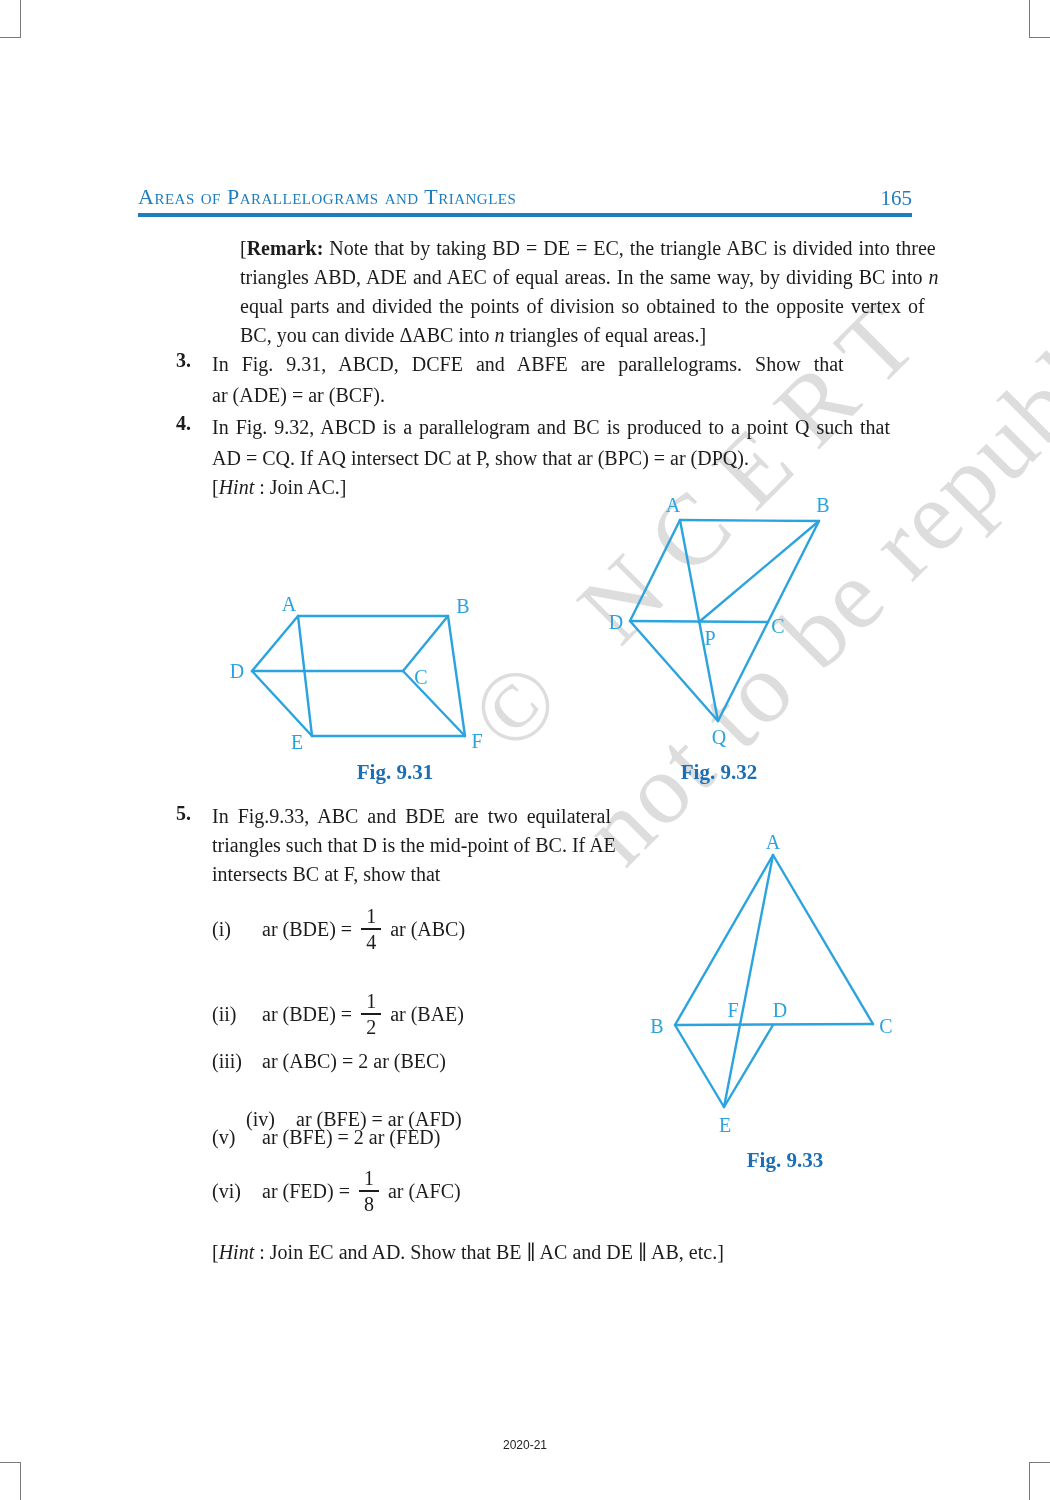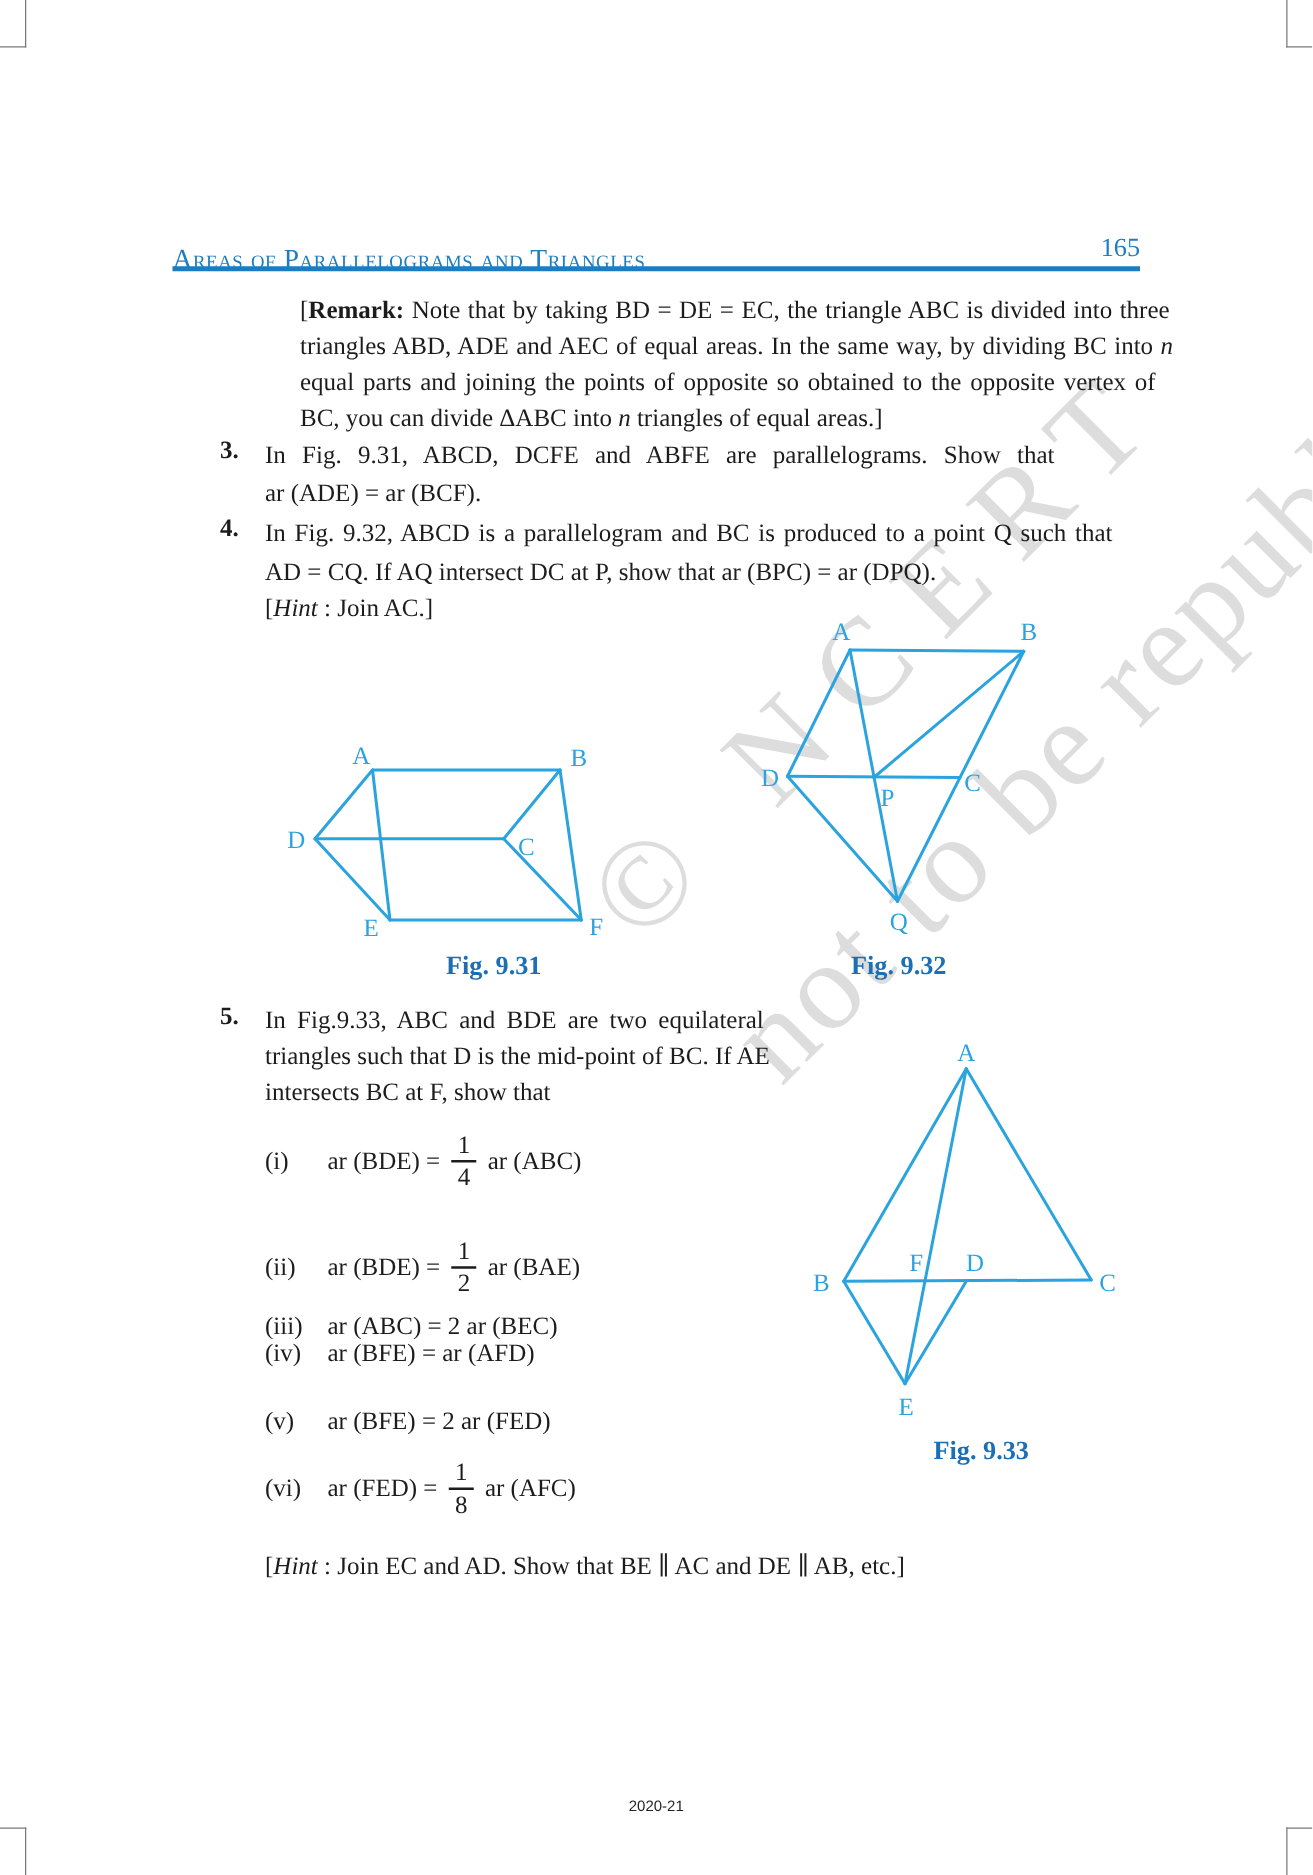--- a/index.html
+++ b/index.html
@@ -27,21 +27,21 @@
   .watermark{
     transform:translate(-50%,-50%) rotate(-45deg);
     text-align:center;white-space:nowrap;color:var(--watermark-gray);
     font-family:"Liberation Serif","DejaVu Serif",serif;
   }
   .watermark .wm-line1{font-size:100px;letter-spacing:26px;line-height:160px;}
   .watermark .wm-line2{font-size:100px;letter-spacing:3px;line-height:160px;}
   .content{position:absolute;inset:0;z-index:1;}
   
   .header-title{
-    position:absolute;left:138px;top:194px;color:var(--accent-blue);
+    position:absolute;left:138px;top:184px;color:var(--accent-blue);
     font-variant:small-caps;font-size:22px;letter-spacing:0.5px;text-align:center;
   }
   .header-page-num{position:absolute;right:138px;top:186px;color:var(--accent-blue);font-size:21px;}
   .header-rule{position:absolute;left:138px;top:213px;width:774px;height:4px;background:var(--accent-blue);}
   
   .tline{white-space:nowrap;font-size:20px;}
   .remark{position:absolute;left:212px;top:234px;width:704px;}
   .remark .tline{line-height:29px;margin-left:28px;}
   .pnum{position:absolute;font-weight:bold;font-size:20px;}
   .p3-num{left:176px;top:349px;}
@@ -56,21 +56,21 @@
   .p5-text .tline{line-height:29px;}
   .hint2{position:absolute;left:212px;top:1240px;font-size:20px;text-align:right;}
   .ws1{word-spacing:1px;} .ws2{word-spacing:2px;} .ws4{word-spacing:4px;} .ws8{word-spacing:8px;}
   .it{font-style:italic;} .bd{font-weight:bold;}
   
   .subitem{position:absolute;left:212px;display:flex;align-items:center;font-size:20px;white-space:nowrap;}
   .subitem .si-label{width:50px;flex:0 0 50px;}
   .si-i{top:898px;height:62px;}
   .si-ii{top:983px;height:62px;}
   .si-iii{top:1046px;height:30px;}
-  .si-iv{top:1068px;height:30px;}
+  .si-iv{top:1104px;height:30px;margin-left:34px;}
   .si-v{top:1122px;height:30px;}
   .si-vi{top:1160px;height:62px;}
   .frac{display:inline-flex;flex-direction:column;align-items:center;margin:0 9px;}
   .frac .fnum,.frac .fden{font-size:20px;line-height:22px;}
   .frac .fbar{width:20px;height:2px;background:var(--body-text);margin:1px 0;}
   
   .fig-svg{position:absolute;}
   .fig931-svg{left:225px;top:586px;}
   .fig932-svg{left:605px;top:490px;}
   .fig933-svg{left:645px;top:835px;}
@@ -105,21 +105,21 @@
 
   <div class="content">
 
     <div class="header-title">Areas of Parallelograms and Triangles</div>
     <div class="header-page-num">165</div>
     <div class="header-rule"></div>
 
     <div class="remark">
       <div class="tline ws1"><span>[</span><span class="bd">Remark:</span><span> Note that by taking BD = DE = EC, the triangle ABC is divided into three</span></div>
       <div class="tline ws1"><span>triangles ABD, ADE and AEC of equal areas. In the same way, by dividing BC into </span><span class="it">n</span></div>
-      <div class="tline ws2">equal parts and joining the points of opposite so obtained to the opposite vertex of</div>
+      <div class="tline ws2">equal parts and divided the points of division so obtained to the opposite vertex of</div>
       <div class="tline"><span>BC, you can divide ΔABC into </span><span class="it">n</span><span> triangles of equal areas.]</span></div>
     </div>
 
     <div class="pnum p3-num">3.</div>
     <div class="p3-text">
       <div class="tline ws8">In Fig. 9.31,  ABCD, DCFE  and  ABFE are parallelograms. Show that</div>
       <div class="tline">ar (ADE) = ar (BCF).</div>
     </div>
 
     <div class="pnum p4-num">4.</div>

